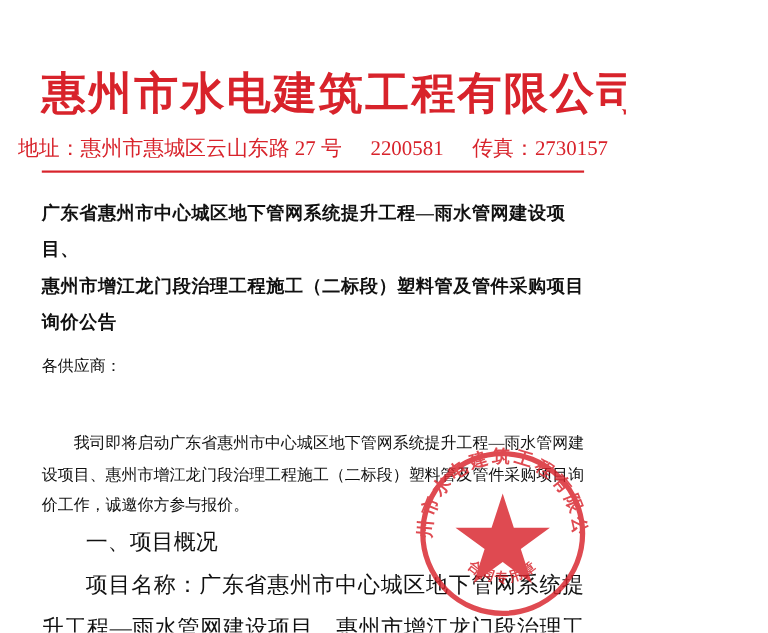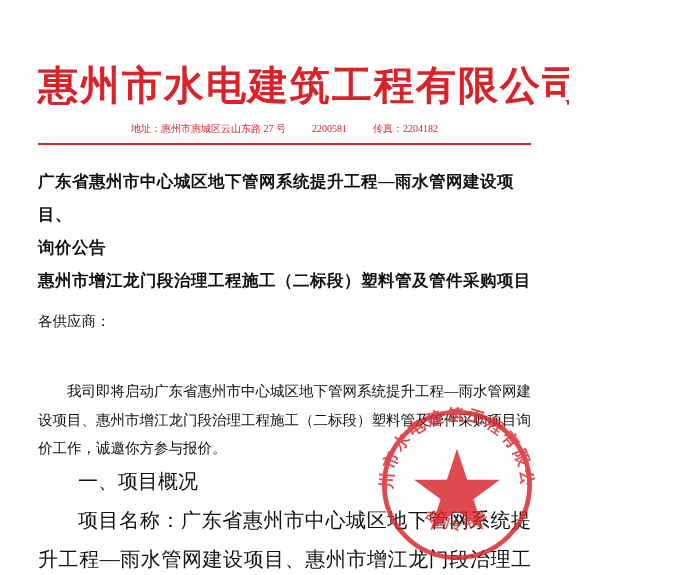--- a/index.html
+++ b/index.html
@@ -34,21 +34,21 @@
     font-family: "DejaVu Serif", "Liberation Serif", serif;
     font-weight: bold;
     font-size: 40px;
     letter-spacing: 2px;
     line-height: 1.15;
     white-space: nowrap;
   }
   .contact-row {
     margin-top: 14px;
     color: #d8232b;
-    font-size: 10px;
+    font-size: 19px;
     display: flex;
     justify-content: center;
     align-items: baseline;
     white-space: nowrap;
   }
   .contact-row .seg { margin: 0 0px; }
   .contact-row .seg-addr { margin-right: 26px; }
   .contact-row .seg-tel { margin-right: 18px; }
   .contact-row .seg-tel2 { margin-right: 26px; }
 
@@ -105,30 +105,30 @@
 <body>
 
 <div class="page">
 
   <div class="letterhead">
     <div class="company-name">惠州市水电建筑工程有限公司</div>
 
     <div class="contact-row">
       <span class="seg seg-addr"><span>地址：</span><span>惠州市惠城区云山东路 27 号</span></span>
       <span class="seg seg-tel2">2200581</span>
-      <span class="seg seg-fax"><span>传真：</span><span>2204182</span></span>
+      <span class="seg seg-fax"><span>传真：</span><span>2730157</span></span>
     </div>
 
     <div class="red-rule"></div>
   </div>
 
   <div class="doc-title">
     <span class="tline">广东省惠州市中心城区地下管网系统提升工程—雨水管网建设项目、</span>
+    <span class="tline">惠州市增江龙门段治理工程施工（二标段）塑料管及管件采购项目</span>
     <span class="tline">询价公告</span>
-    <span class="tline">惠州市增江龙门段治理工程施工（二标段）塑料管及管件采购项目</span>
   </div>
 
   <div class="body-text">
     <div class="p-indent0">各供应商：</div>
     <div class="p-indent2">我司即将启动广东省惠州市中心城区地下管网系统提升工程—雨水管网建设项目、惠州市增江龙门段治理工程施工（二标段）塑料管及管件采购项目询价工作，诚邀你方参与报价。</div>
     <div class="section-head">一、项目概况</div>
     <div class="item">项目名称：广东省惠州市中心城区地下管网系统提升工程—雨水管网建设项目、惠州市增江龙门段治理工程施工（二标段）塑料管及管件采购项目</div>
   </div>
 
   <div class="seal">

